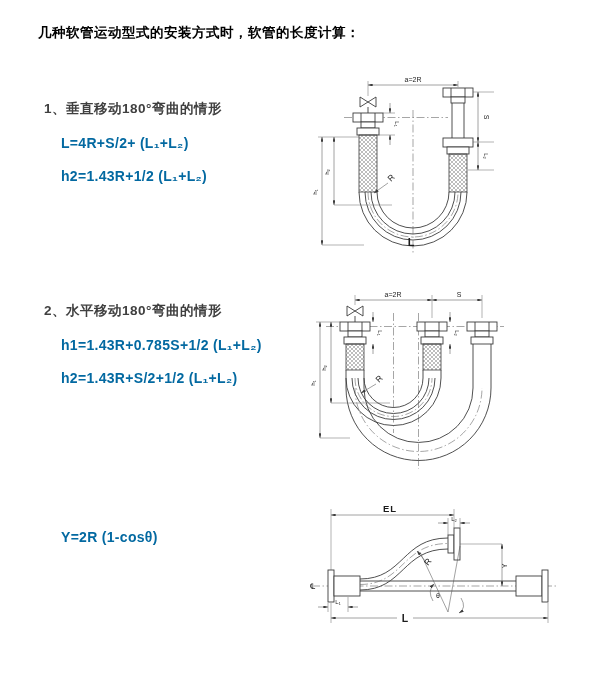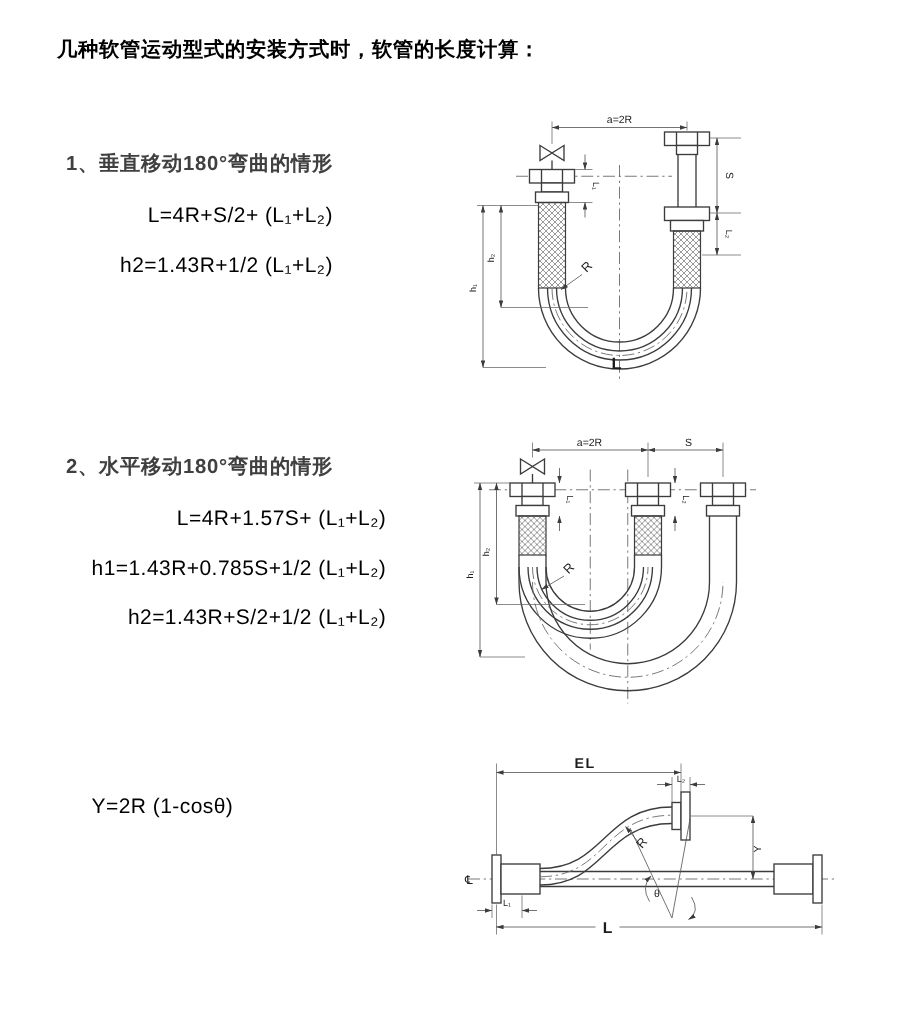--- a/index.html
+++ b/index.html
@@ -6,21 +6,21 @@
   body{
     width:600px;height:675px;position:relative;background:#ffffff;
     font-family:"Liberation Sans","DejaVu Sans",sans-serif;color:#111;overflow:hidden;
   }
   .page-title{
     position:absolute;left:38px;top:24px;font-size:13.5px;font-weight:bold;
     letter-spacing:0.5px;color:#000000;
   }
   .sec{position:absolute;left:44px;}
   .sec-heading{font-size:13.5px;font-weight:bold;color:#404040;letter-spacing:0.5px;}
-  .formula{margin:17px 0 0 17px;font-size:14px;font-weight:400;color:#000000;letter-spacing:0.3px;text-align:right;}
+  .formula{margin:17px 0 0 17px;font-size:14px;font-weight:700;color:#0369a1;letter-spacing:0.3px;}
   .diag{position:absolute;}
   svg text{fill:#1c1c1c;font-family:"Liberation Sans","DejaVu Sans",sans-serif;}
   .dwg{stroke:#3c3c3c;stroke-width:0.9;fill:none;}
   .dwgf{stroke:#3c3c3c;stroke-width:0.9;fill:#ffffff;}
   .braid{stroke:#3c3c3c;stroke-width:0.8;fill:url(#braidP);}
   .dim{stroke:#555;stroke-width:0.55;fill:none;}
   .ext{stroke:#666;stroke-width:0.5;fill:none;}
   .cl{stroke:#6a6a6a;stroke-width:0.6;fill:none;stroke-dasharray:8 2.5 1.5 2.5;}
   .dlbl{font-size:7px;}
   .dlbl-s{font-size:6px;}
@@ -42,21 +42,20 @@
 <div class="page-title">几种软管运动型式的安装方式时，软管的长度计算：</div>
 
 <div class="sec" style="top:100px">
   <div class="sec-heading">1、垂直移动180°弯曲的情形</div>
   <div class="formula">L=4R+S/2+ (L₁+L₂)</div>
   <div class="formula">h2=1.43R+1/2 (L₁+L₂)</div>
 </div>
 
 <div class="sec" style="top:302px">
   <div class="sec-heading">2、水平移动180°弯曲的情形</div>
-  <div class="formula">L=4R+1.57S+ (L₁+L₂)</div>
   <div class="formula">h1=1.43R+0.785S+1/2 (L₁+L₂)</div>
   <div class="formula">h2=1.43R+S/2+1/2 (L₁+L₂)</div>
 </div>
 
 <div class="sec" style="top:512px">
   <div class="formula">Y=2R (1-cosθ)</div>
 </div>
 
 <svg class="diag" style="left:302px;top:72px" width="286" height="190" viewBox="0 0 286 190">
 

